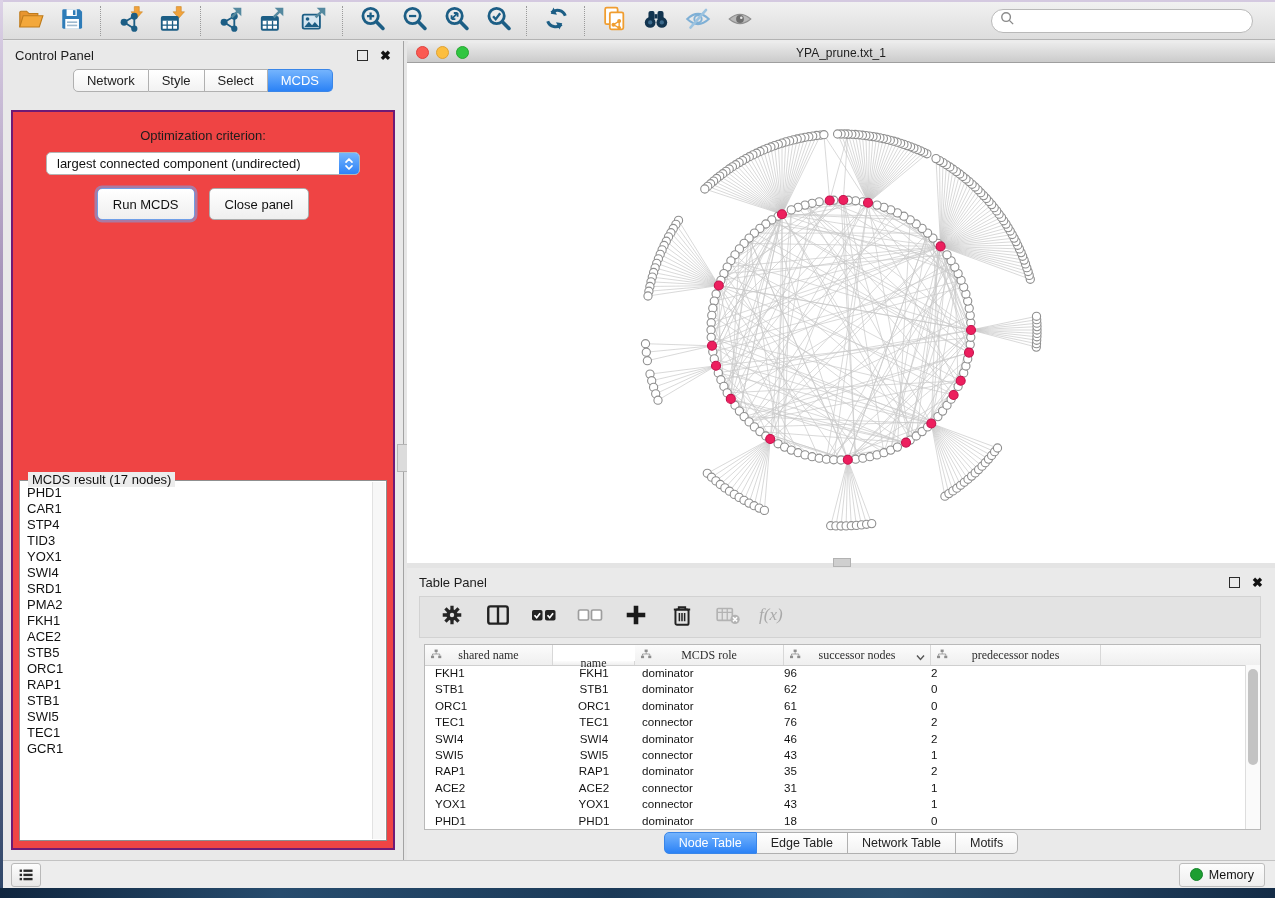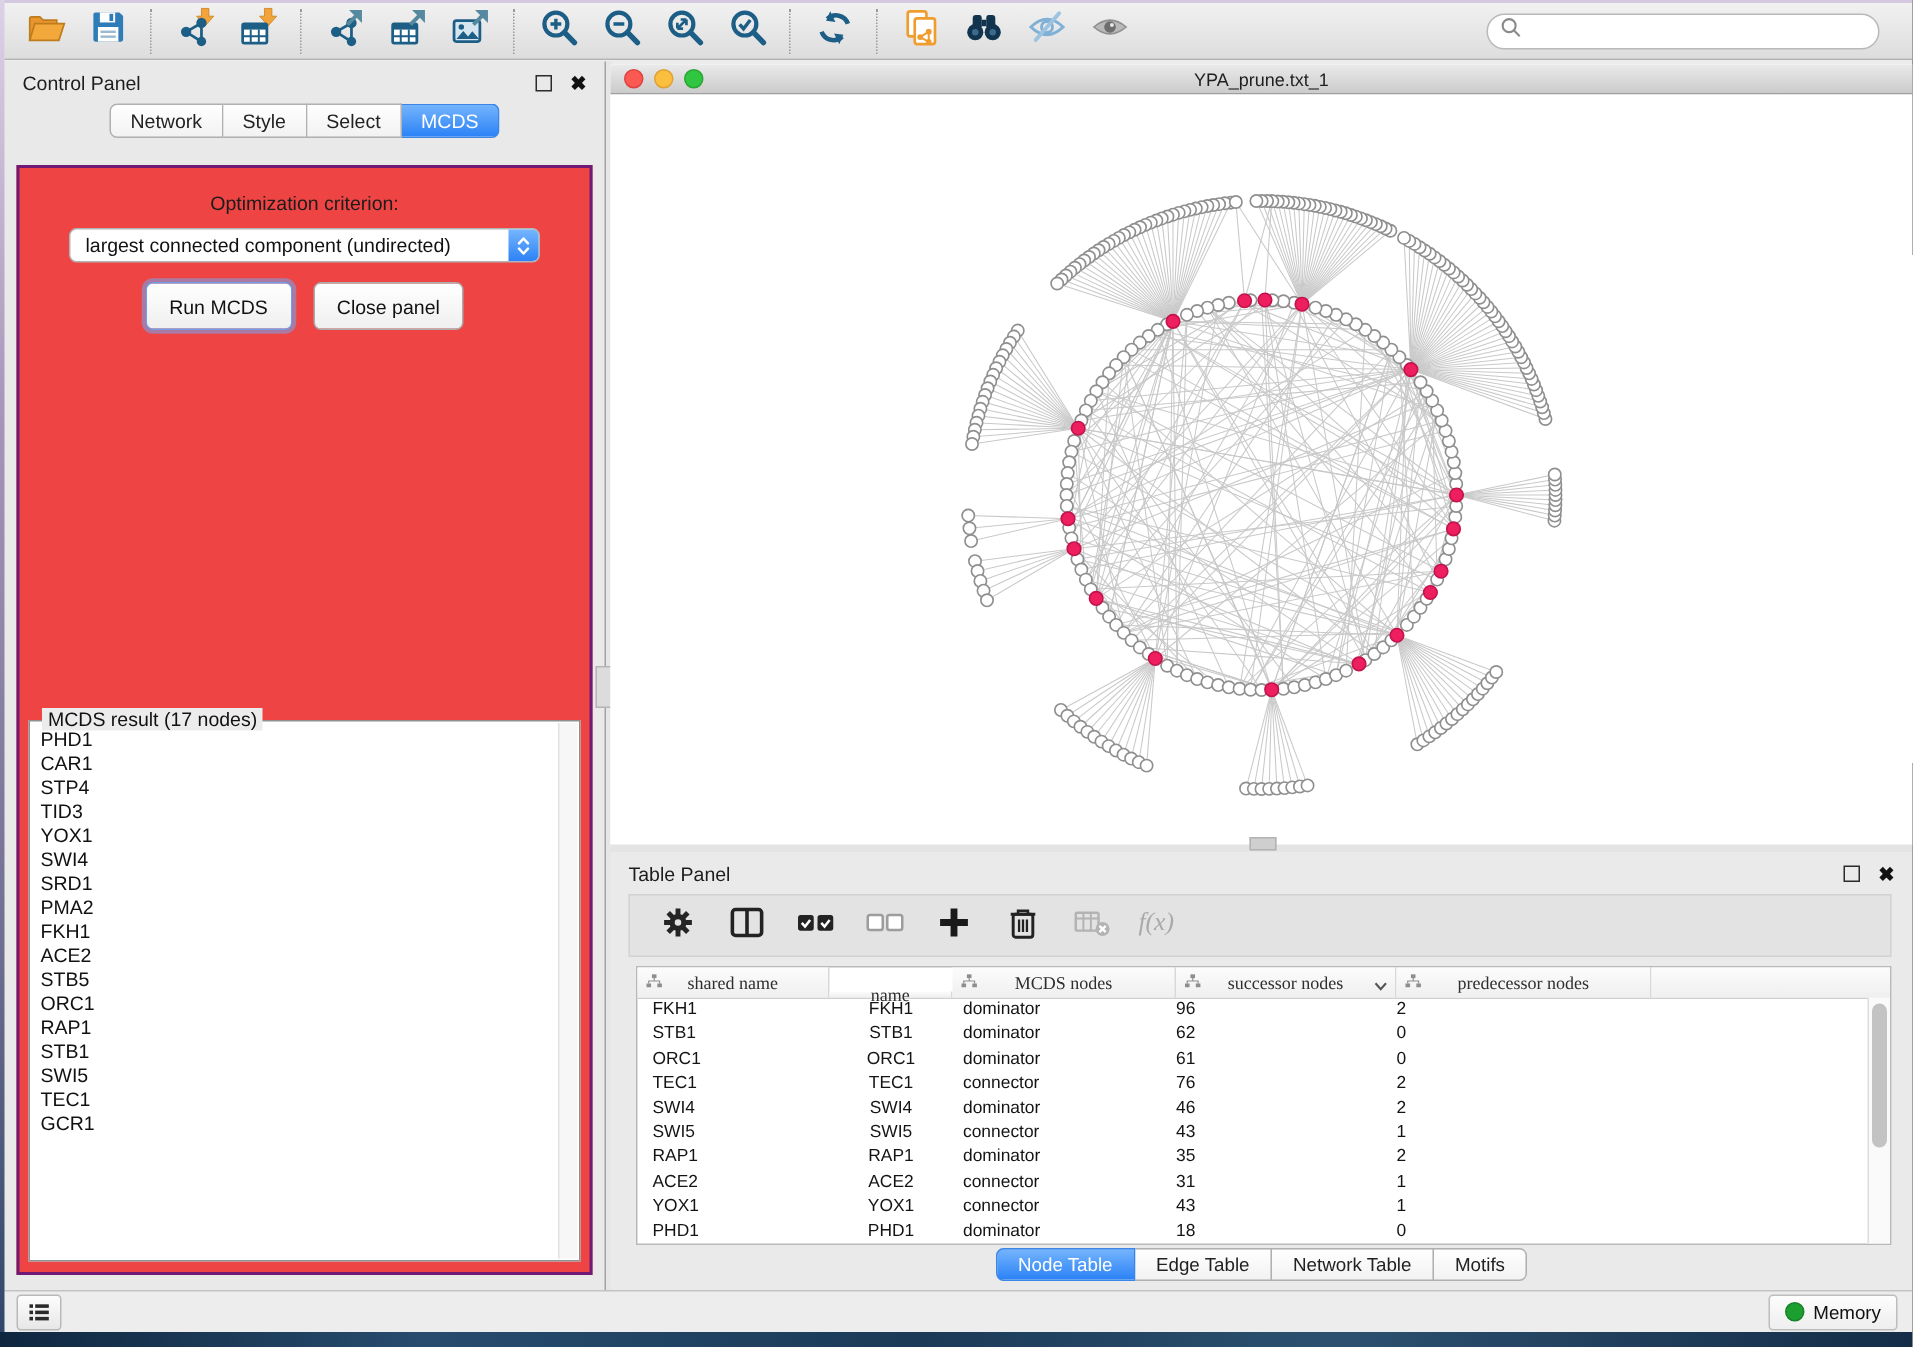--- a/index.html
+++ b/index.html
@@ -1117,21 +1117,21 @@
           </div>
           <div class="th" style="width: 149px;">
             <span class="hicon"><svg width="12" height="10" viewBox="0 0 21 18">
                 <g fill="#8e8e8e">
                   <rect x="8" y="1" width="5.5" height="4.5"></rect>
                   <rect x="1.5" y="12" width="5.5" height="4.5"></rect>
                   <rect x="14.5" y="12" width="5.5" height="4.5"></rect>
                 </g>
                 <path d="M10.8 5.5 V9 M4.2 12 V9 H17.2 V12" fill="none" stroke="#8e8e8e" stroke-width="1.4"></path>
               </svg></span>
-            <span>MCDS nodes</span>
+            <span>MCDS role</span>
           </div>
           <div class="th" style="width: 147px;">
             <span class="hicon"><svg width="12" height="10" viewBox="0 0 21 18">
                 <g fill="#8e8e8e">
                   <rect x="8" y="1" width="5.5" height="4.5"></rect>
                   <rect x="1.5" y="12" width="5.5" height="4.5"></rect>
                   <rect x="14.5" y="12" width="5.5" height="4.5"></rect>
                 </g>
                 <path d="M10.8 5.5 V9 M4.2 12 V9 H17.2 V12" fill="none" stroke="#8e8e8e" stroke-width="1.4"></path>
               </svg></span>

